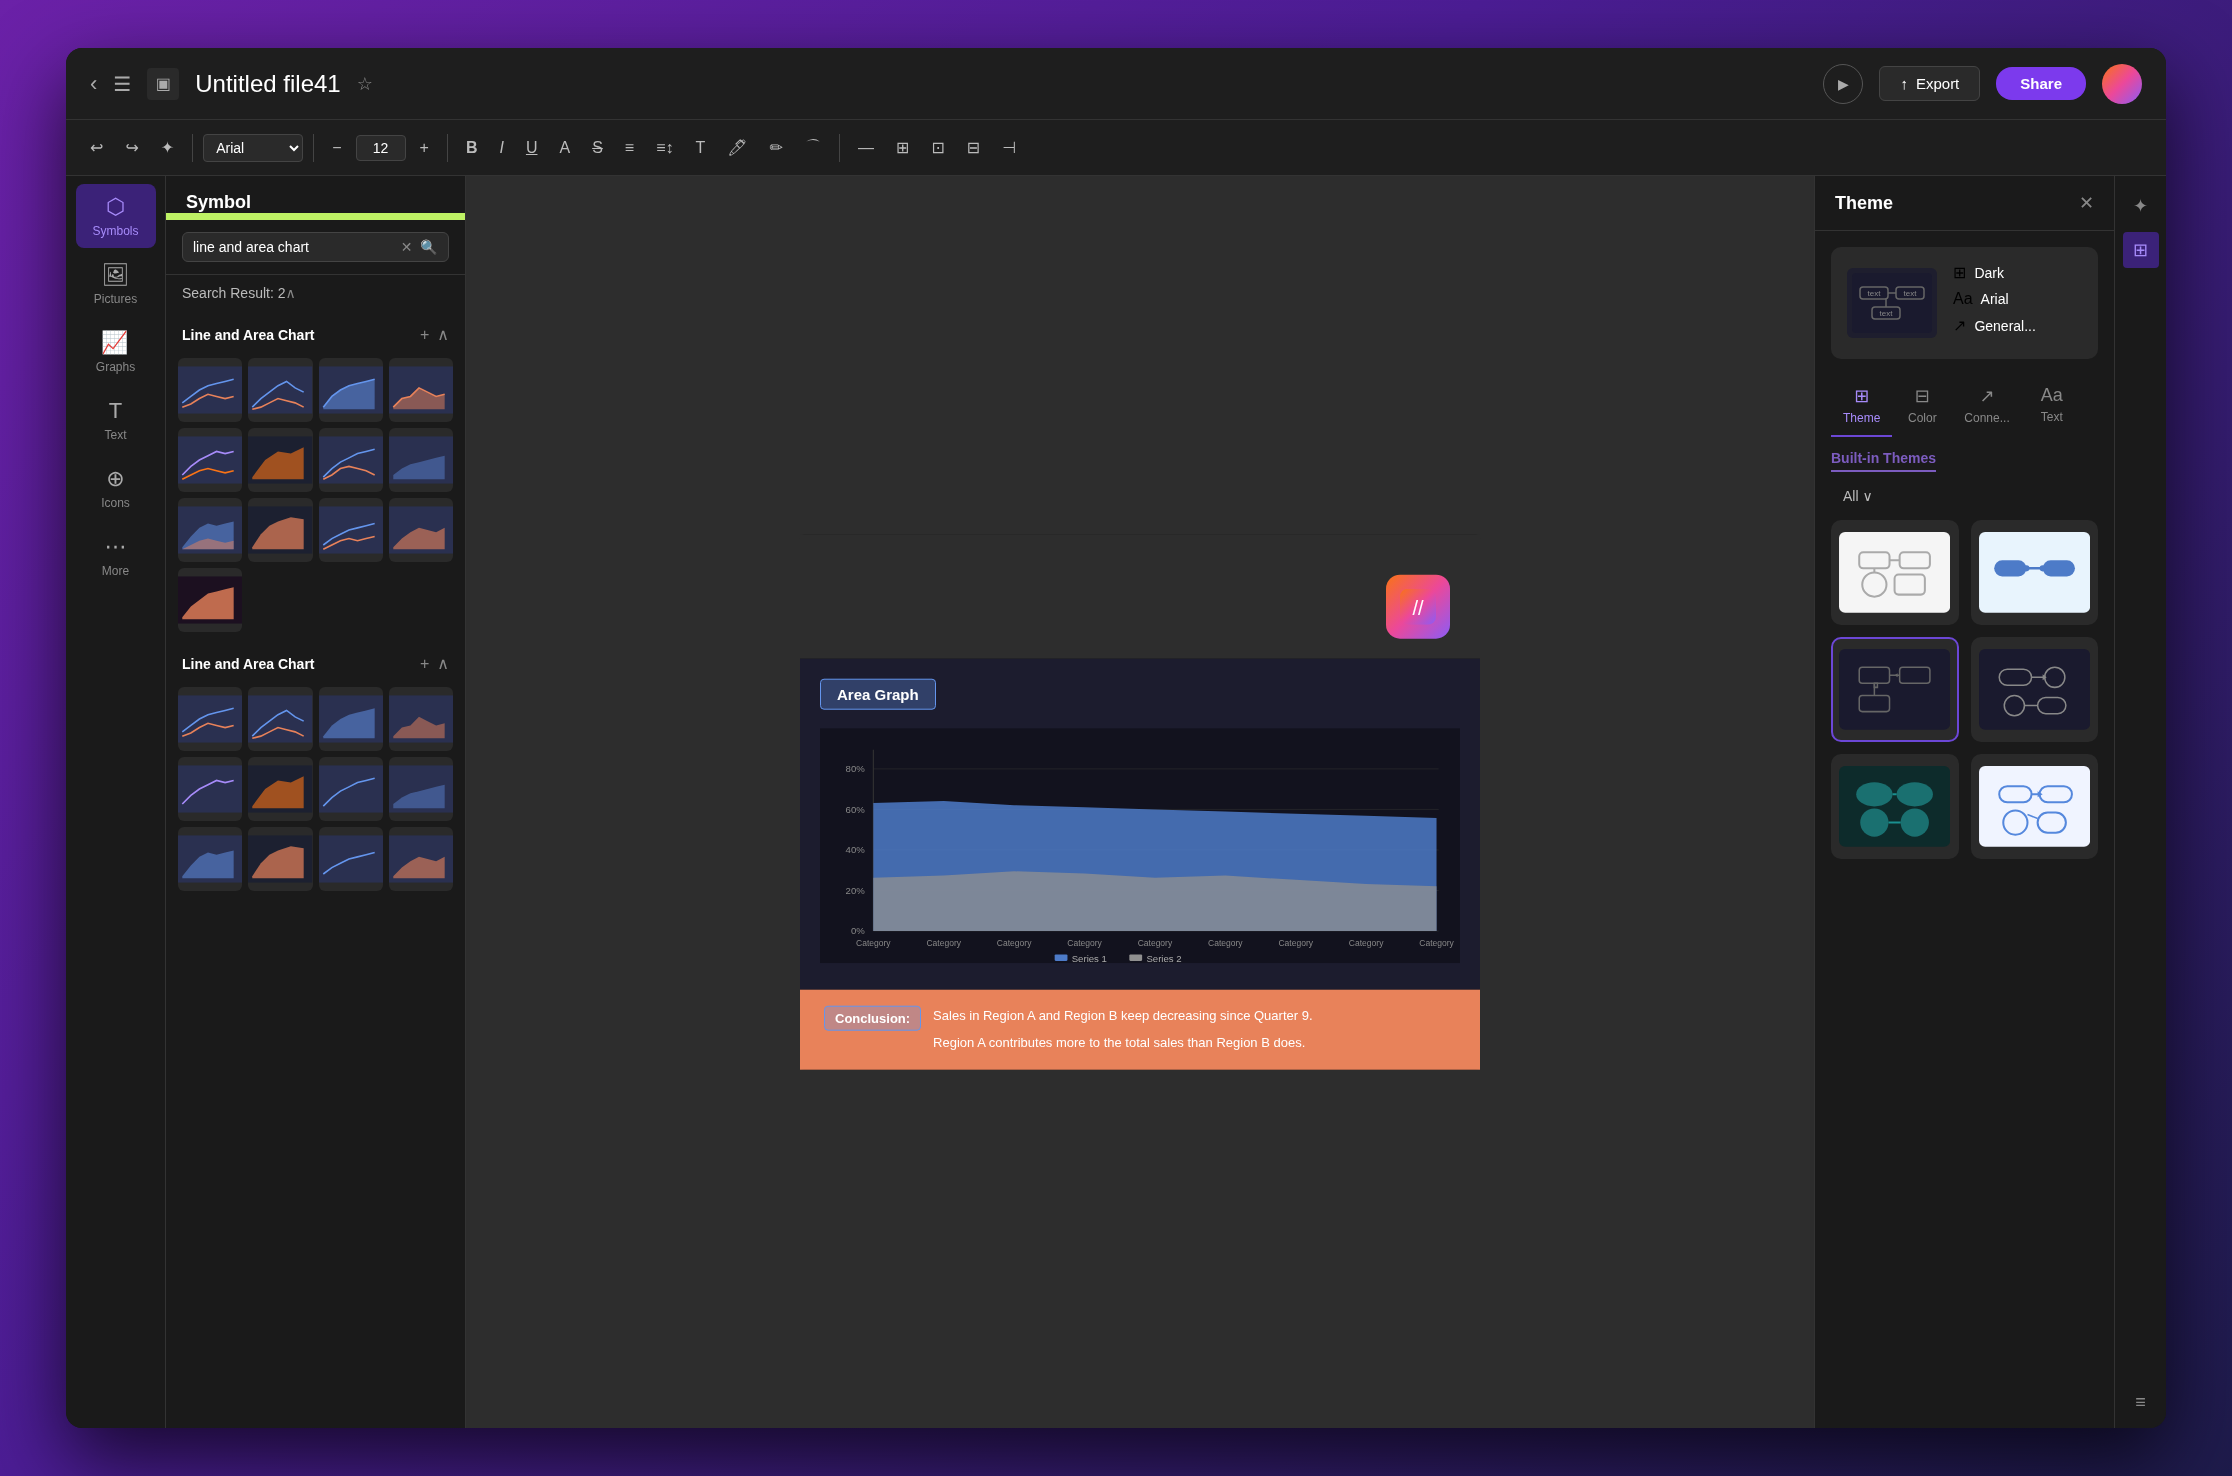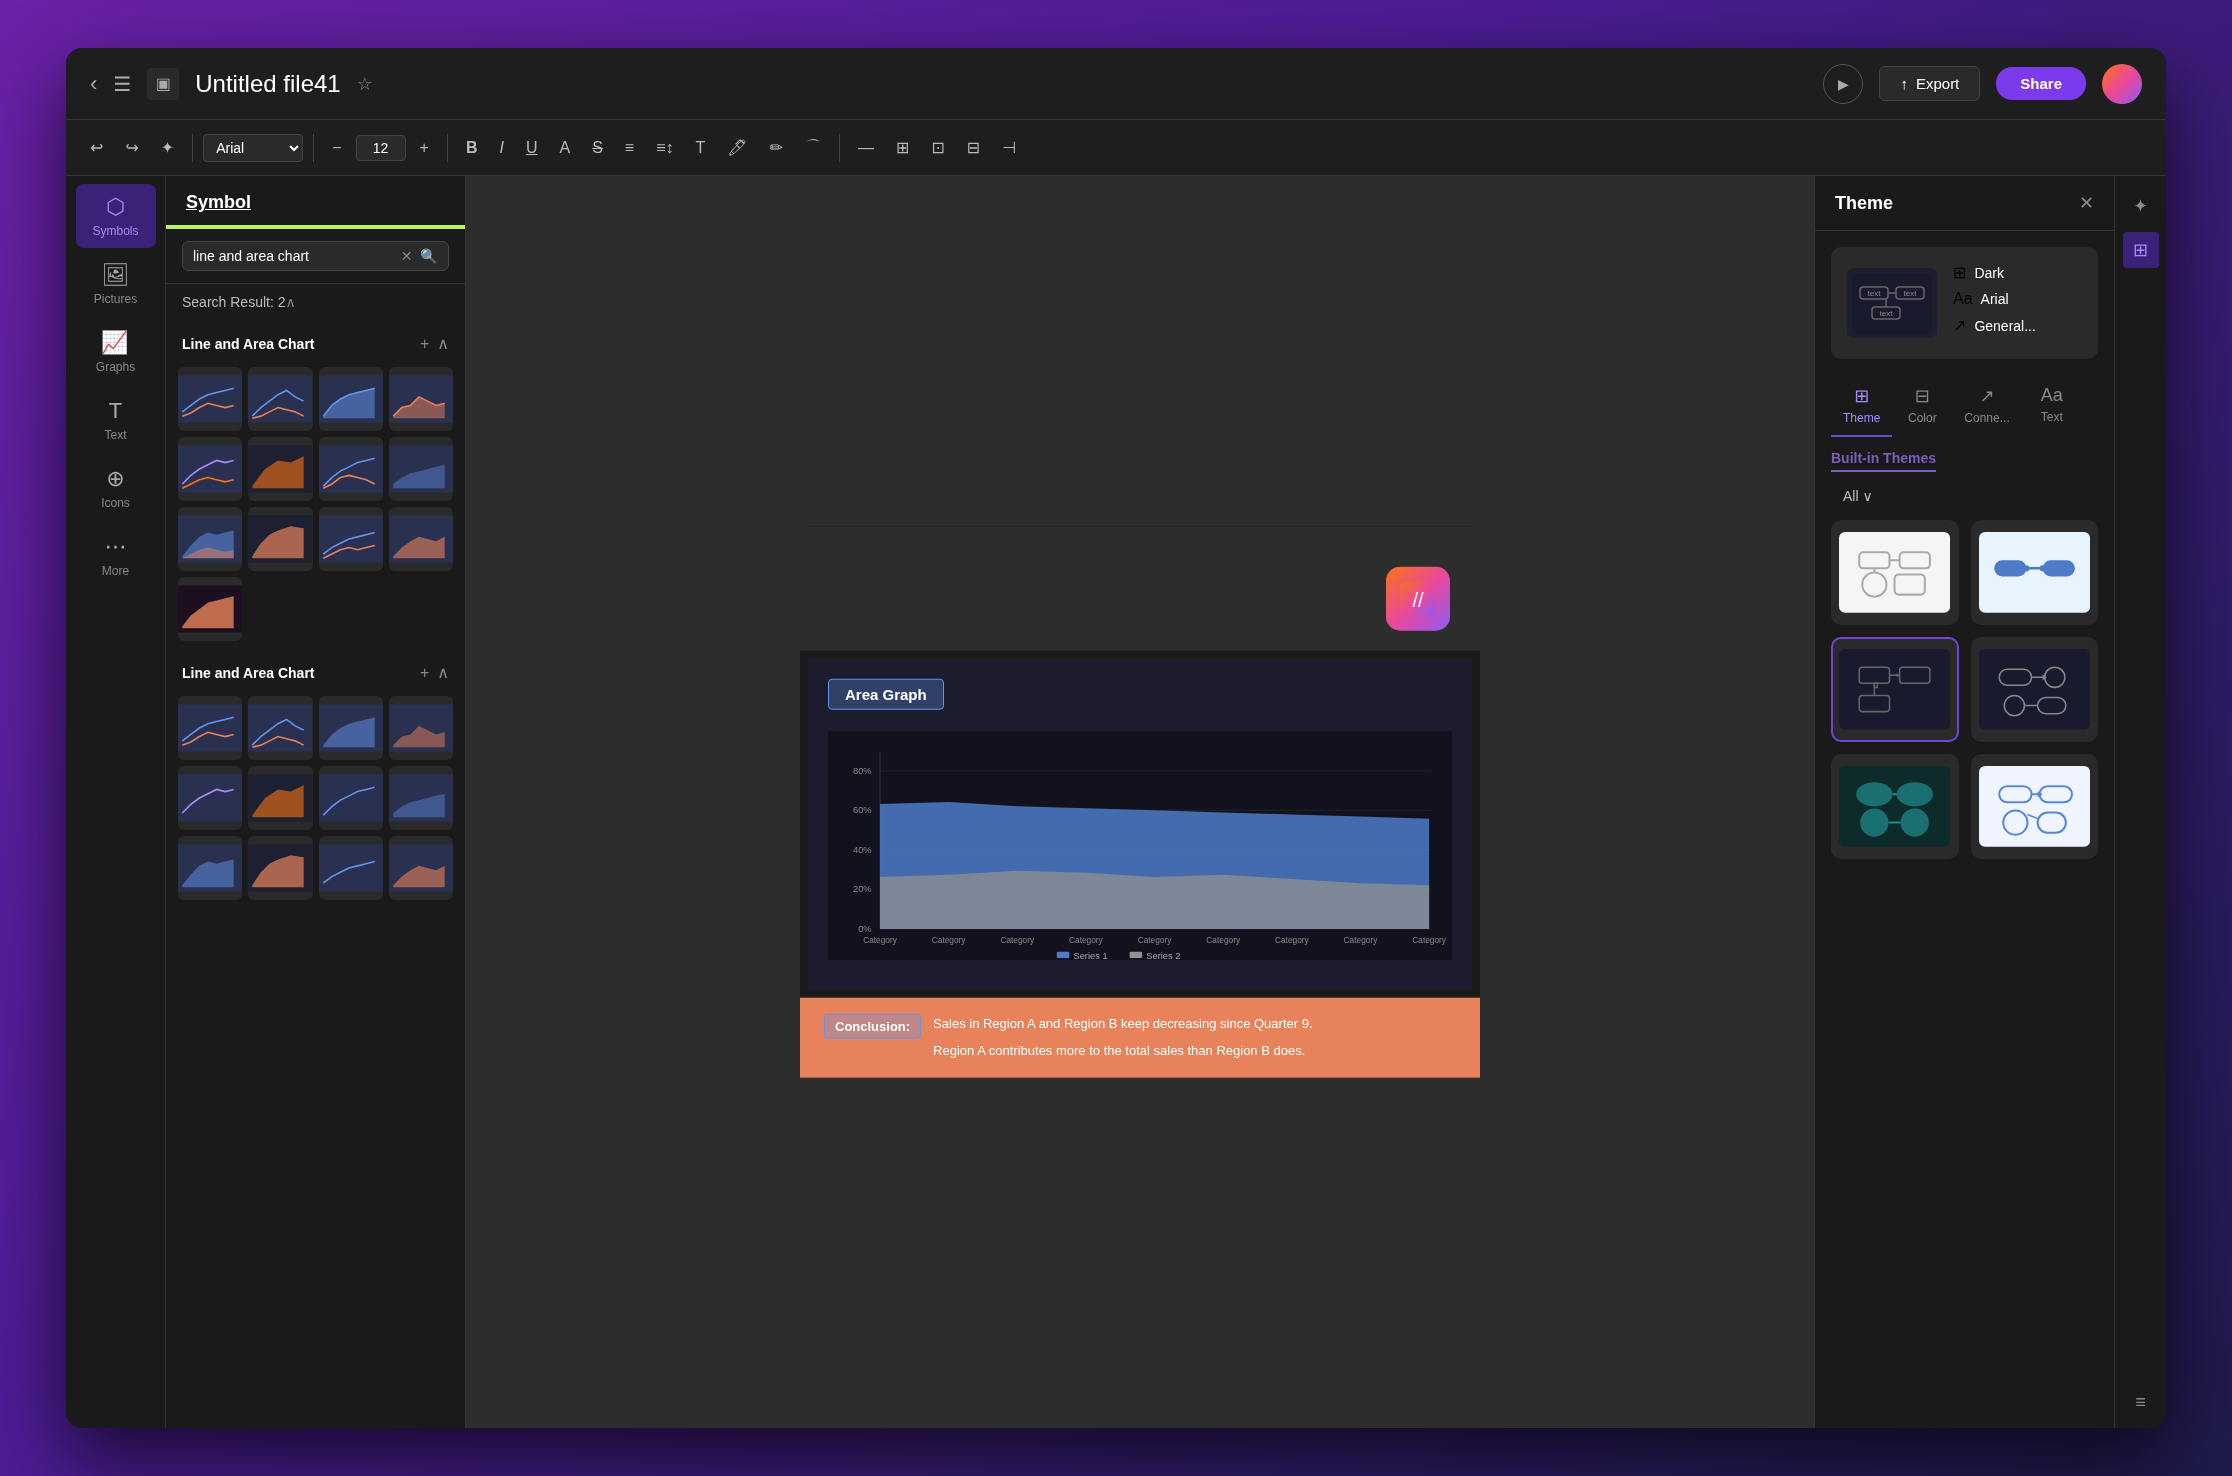--- a/index.html
+++ b/index.html
@@ -220,27 +220,26 @@
     .symbol-panel {
       width: 300px;
       background: #1a1a1a;
       border-right: 1px solid #333;
       display: flex;
       flex-direction: column;
       flex-shrink: 0;
       overflow: hidden;
     }
     .panel-header {
-      padding: 16px 20px 12px;
+      padding: 16px 20px 0;
       font-size: 18px;
       font-weight: 600;
       color: #fff;
-      border-bottom: 4px solid #bef264;
-      flex-shrink: 0;
-      text-decoration: underline;
+      border-bottom: 7px solid #bef264;
+      flex-shrink: 0;
     }
     .search-bar {
       padding: 12px 16px;
       border-bottom: 1px solid #333;
       flex-shrink: 0;
     }
     .search-input-wrapper {
       display: flex;
       align-items: center;
       background: #2a2a2a;
@@ -368,21 +367,21 @@
       border-radius: 14px;
       background: linear-gradient(135deg, #f97316, #ec4899, #8b5cf6);
       display: flex;
       align-items: center;
       justify-content: center;
       font-size: 28px;
     }
     .chart-canvas-block {
       background: #1c1c2e;
       padding: 20px;
-      margin: 8px;
+      margin: 0;
     }
     .area-graph-title-box {
       background: rgba(100,149,237,0.3);
       border: 1px solid #6495ed;
       border-radius: 4px;
       padding: 6px 16px;
       display: inline-block;
       color: #fff;
       font-size: 15px;
       font-weight: 600;

